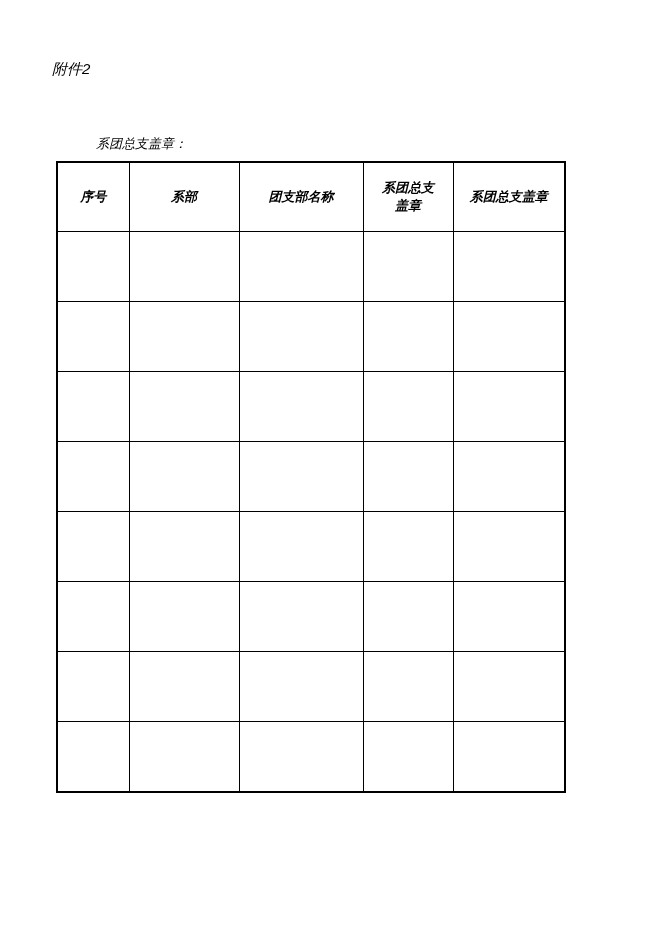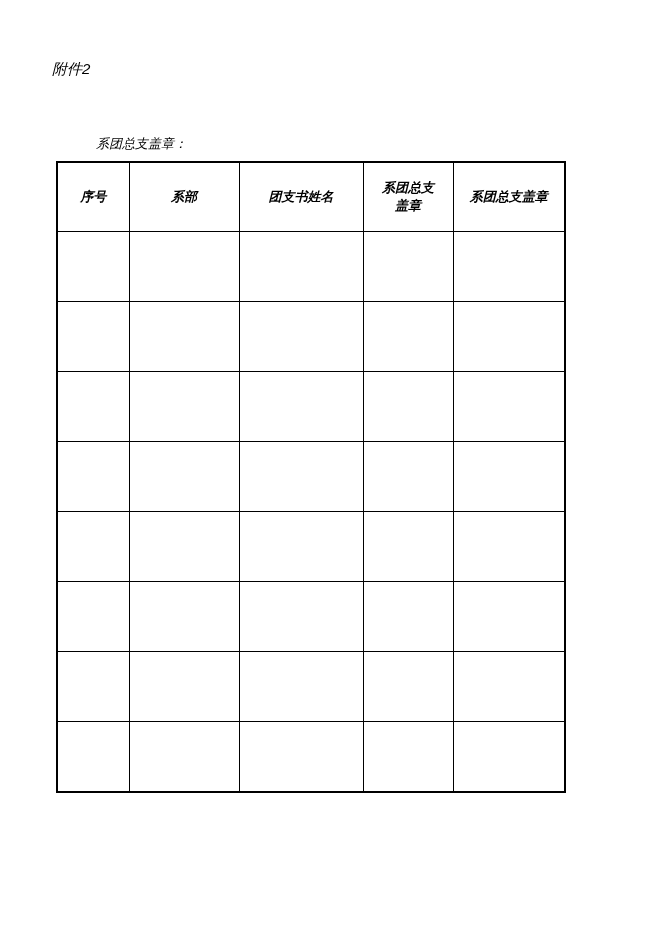--- a/index.html
+++ b/index.html
@@ -102,21 +102,21 @@
         <col class="c0">
           <col class="c1">
           <col class="c2">
           <col class="c3">
           <col class="c4">
       </colgroup>
       <thead>
         <tr>
           <th>序号</th>
           <th>系部</th>
-          <th>团支书姓名</th>
+          <th>团支部名称</th>
           <th>系团总支盖章</th>
           <th>系团总支盖章</th>
         </tr>
       </thead>
       <tbody>
         <tr>
           <td></td>
           <td></td>
           <td></td>
           <td></td>

